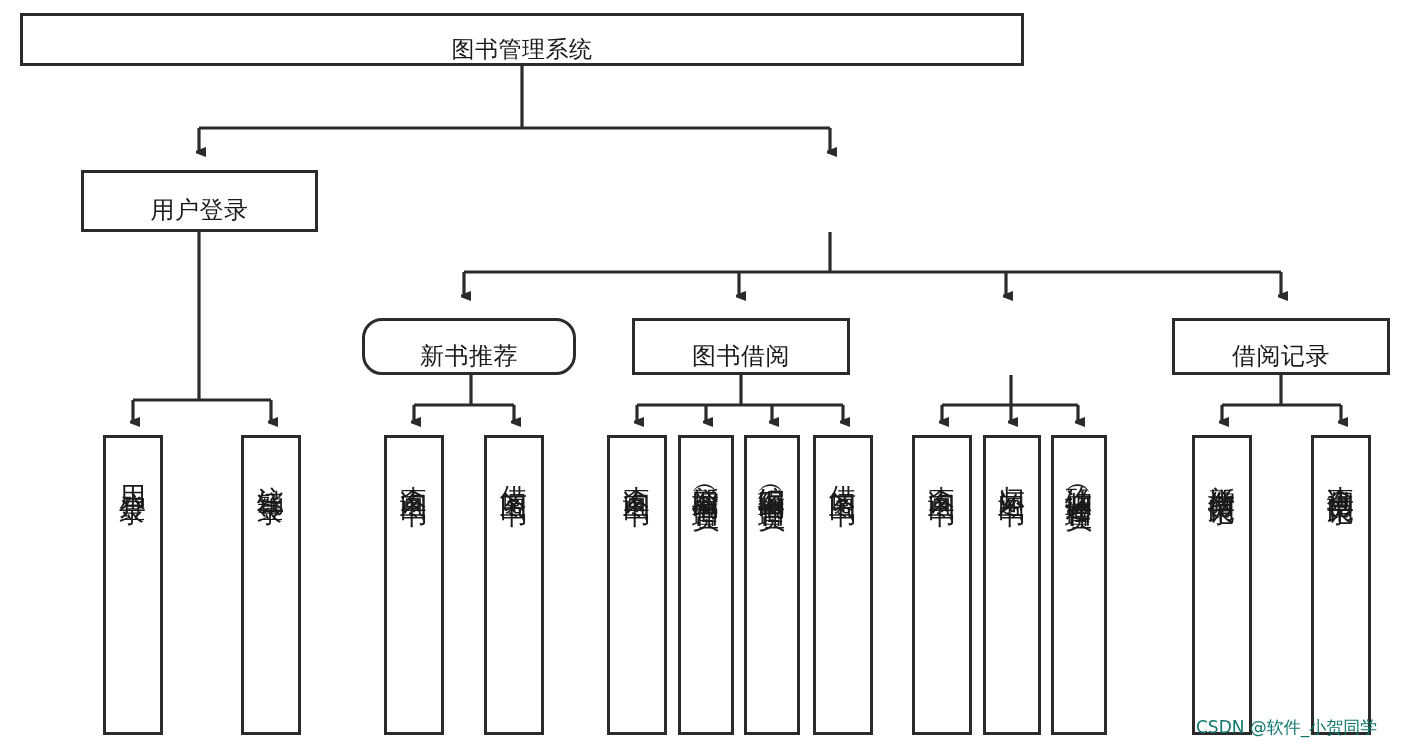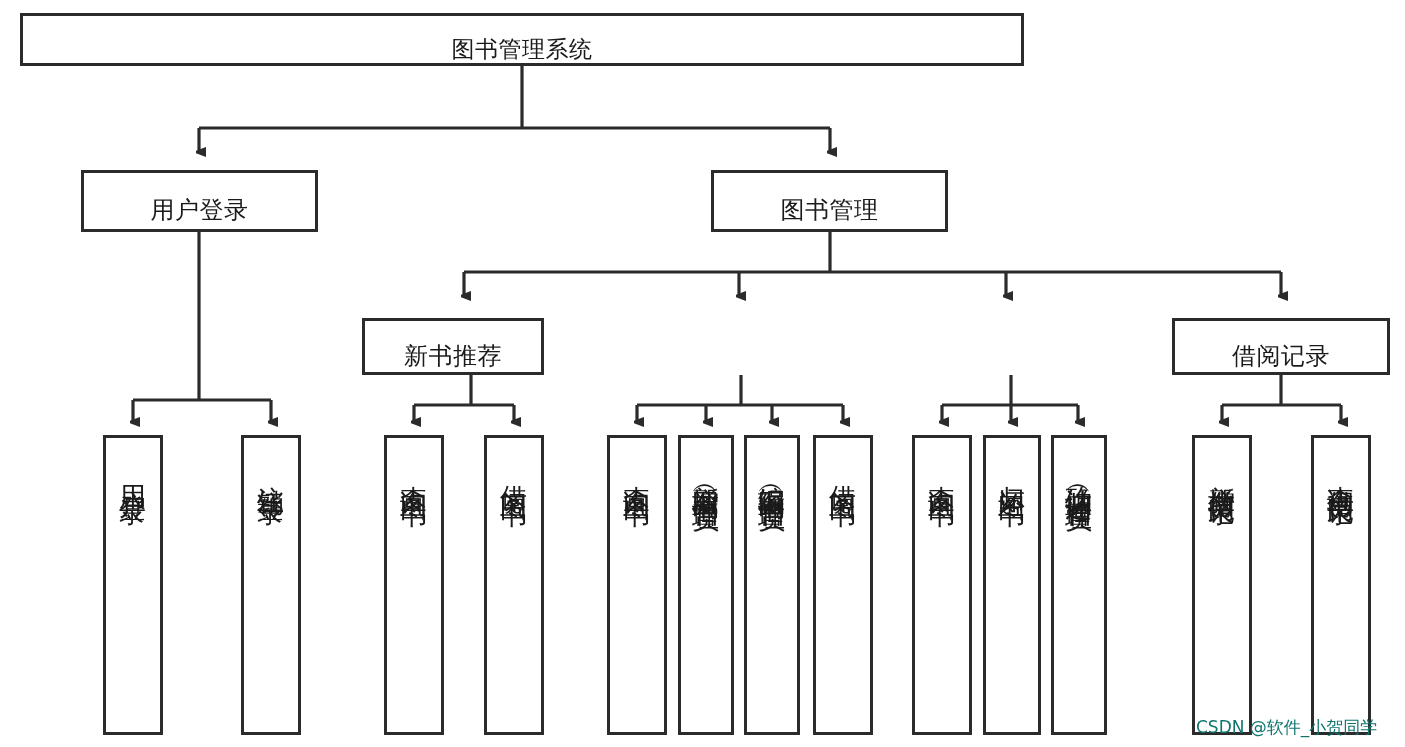--- a/index.html
+++ b/index.html
@@ -127,26 +127,26 @@
     </g>
   </svg>
 
   <div class="node h" style="left:20px; top:13px; width:1004px; height:53px;">
     <span class="lbl">图书管理系统</span>
   </div>
 
   <div class="node h l1" style="left:81px; top:170px; width:237px; height:62px;">
     <span class="lbl">用户登录</span>
   </div>
-  <div class="node h l1" style="left:711px; top:170px; width:237px; height:62px;">
-    <span class="lbl">图书管理</span>
+
+  <div class="node h l1" style="left:362px; top:318px; width:214px; height:57px;border-radius:20px;">
+    <span class="lbl">新书推荐</span>
   </div>
-
-  <div class="node h l1" style="left:362px; top:318px; width:182px; height:57px;">
-    <span class="lbl">新书推荐</span>
+  <div class="node h l1" style="left:632px; top:318px; width:218px; height:57px;">
+    <span class="lbl">图书借阅</span>
   </div>
   <div class="node h l1" style="left:1172px; top:318px; width:218px; height:57px;">
     <span class="lbl">借阅记录</span>
   </div>
 
   <div class="node v" style="left:103px; top:435px; width:60px; height:300px;">
     <span class="lbl">用户登录</span>
   </div>
   <div class="node v" style="left:241px; top:435px; width:60px; height:300px;">
     <span class="lbl">注销登录</span>

